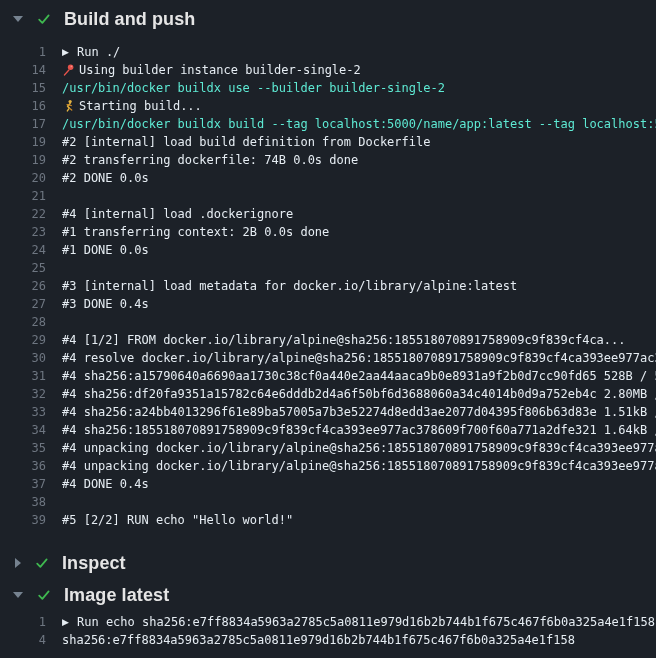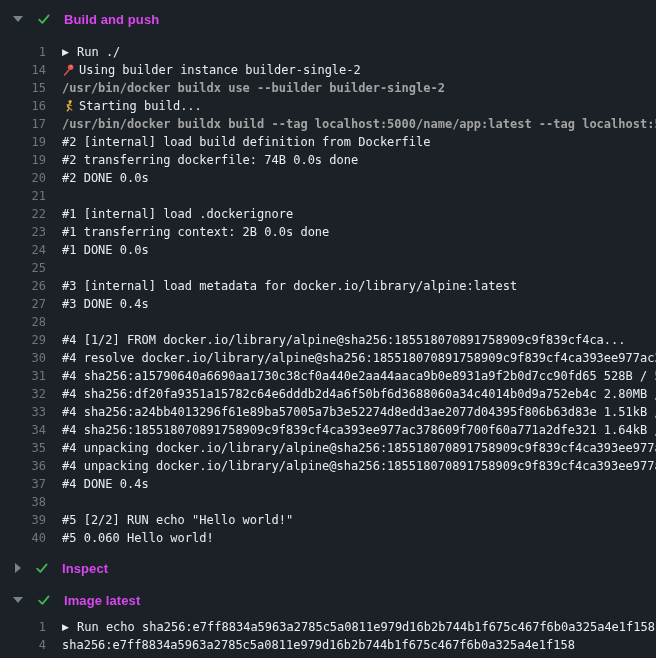--- a/index.html
+++ b/index.html
@@ -27,44 +27,44 @@
   .chevron.right{
     border-top:5px solid transparent;
     border-bottom:5px solid transparent;
     border-left:6px solid #768390;
     margin-left:2px;
   }
   .check{margin-left:14px;display:flex;align-items:center;flex:0 0 auto;}
   .section-title{
     margin-left:13px;
     font-family:"Liberation Sans","DejaVu Sans",sans-serif;
-    font-size:13px;font-weight:bold;color:#d946ef;
+    font-size:18px;font-weight:bold;color:#e5e5e5;
     letter-spacing:.1px;
   }
   .lines{padding-top:14px;padding-bottom:8px;}
   .lines.digest{padding-top:8px;padding-bottom:0;}
   .row{
     display:flex;height:18px;line-height:18px;white-space:pre;
   }
   .num{
     flex:0 0 46px;width:46px;text-align:right;color:#6e7681;
     cursor:pointer;
   }
   .content{
     margin-left:16px;flex:1 1 auto;overflow:hidden;color:#e6edf3;
     display:flex;align-items:center;white-space:pre;
   }
   .content .txt{white-space:pre;text-align:right;}
-  .content .txt.command{color:#a3a3a3;font-weight:bold;}
+  .content .txt.command{color:#5eead4;font-weight:normal;}
   .tri{
     font-family:"DejaVu Sans",sans-serif;font-size:9px;color:#e6edf3;
     display:inline-block;width:15px;flex:0 0 auto;
   }
   .emoji{display:inline-flex;width:17px;flex:0 0 auto;align-items:center;}
-  .section + .section .section-header{margin-top:3px;}
+  .section + .section .section-header{margin-top:16px;}
   .gap-md{height:12px;}
 </style>
 </head>
 <body>
 
 <div class="log">
     <div class="section">
       <div class="section-header">
         <span class="chevron down"></span>
         <span class="check">
@@ -85,39 +85,38 @@
         <div class="row"><span class="num">16</span><div class="content"><span class="emoji"><svg width="13" height="14" viewBox="0 0 16 16">
                 <circle cx="10" cy="2.6" r="2" fill="#e3b341"></circle>
                 <path d="M10 5 L6.8 8.4 L9 10.6 L6.6 14" fill="none" stroke="#e3b341" stroke-width="1.8" stroke-linecap="round" stroke-linejoin="round"></path>
                 <path d="M6.2 6.4 L11.4 7.4 M9.2 10.8 L12 13" fill="none" stroke="#cf8e28" stroke-width="1.5" stroke-linecap="round"></path>
               </svg></span><span class="txt">Starting build...</span></div></div>
         <div class="row"><span class="num">17</span><div class="content"><span class="txt command">/usr/bin/docker buildx build --tag localhost:5000/name/app:latest --tag localhost:5000/name/app:1.0.0 --iidfile /tmp/docker-actions-toolkit/iidfile .</span></div></div>
         <div class="row"><span class="num">19</span><div class="content"><span class="txt">#2 [internal] load build definition from Dockerfile</span></div></div>
         <div class="row"><span class="num">19</span><div class="content"><span class="txt">#2 transferring dockerfile: 74B 0.0s done</span></div></div>
         <div class="row"><span class="num">20</span><div class="content"><span class="txt">#2 DONE 0.0s</span></div></div>
         <div class="row"><span class="num">21</span><div class="content"><span class="txt"></span></div></div>
-        <div class="row"><span class="num">22</span><div class="content"><span class="txt">#1 [internal] load .dockerignore</span></div></div>
+        <div class="row"><span class="num">22</span><div class="content"><span class="txt">#4 [internal] load .dockerignore</span></div></div>
         <div class="row"><span class="num">23</span><div class="content"><span class="txt">#1 transferring context: 2B 0.0s done</span></div></div>
         <div class="row"><span class="num">24</span><div class="content"><span class="txt">#1 DONE 0.0s</span></div></div>
         <div class="row"><span class="num">25</span><div class="content"><span class="txt"></span></div></div>
         <div class="row"><span class="num">26</span><div class="content"><span class="txt">#3 [internal] load metadata for docker.io/library/alpine:latest</span></div></div>
         <div class="row"><span class="num">27</span><div class="content"><span class="txt">#3 DONE 0.4s</span></div></div>
         <div class="row"><span class="num">28</span><div class="content"><span class="txt"></span></div></div>
         <div class="row"><span class="num">29</span><div class="content"><span class="txt">#4 [1/2] FROM docker.io/library/alpine@sha256:185518070891758909c9f839cf4ca...</span></div></div>
         <div class="row"><span class="num">30</span><div class="content"><span class="txt">#4 resolve docker.io/library/alpine@sha256:185518070891758909c9f839cf4ca393ee977ac378609f700f60a771a2dfe321 0.0s done</span></div></div>
         <div class="row"><span class="num">31</span><div class="content"><span class="txt">#4 sha256:a15790640a6690aa1730c38cf0a440e2aa44aaca9b0e8931a9f2b0d7cc90fd65 528B / 528B 0.1s done</span></div></div>
         <div class="row"><span class="num">32</span><div class="content"><span class="txt">#4 sha256:df20fa9351a15782c64e6dddb2d4a6f50bf6d3688060a34c4014b0d9a752eb4c 2.80MB / 2.80MB 0.1s done</span></div></div>
         <div class="row"><span class="num">33</span><div class="content"><span class="txt">#4 sha256:a24bb4013296f61e89ba57005a7b3e52274d8edd3ae2077d04395f806b63d83e 1.51kB / 1.51kB 0.1s done</span></div></div>
         <div class="row"><span class="num">34</span><div class="content"><span class="txt">#4 sha256:185518070891758909c9f839cf4ca393ee977ac378609f700f60a771a2dfe321 1.64kB / 1.64kB 0.1s done</span></div></div>
         <div class="row"><span class="num">35</span><div class="content"><span class="txt">#4 unpacking docker.io/library/alpine@sha256:185518070891758909c9f839cf4ca393ee977ac378609f700f60a771a2dfe321 0.1s</span></div></div>
         <div class="row"><span class="num">36</span><div class="content"><span class="txt">#4 unpacking docker.io/library/alpine@sha256:185518070891758909c9f839cf4ca393ee977ac378609f700f60a771a2dfe321 0.1s done</span></div></div>
         <div class="row"><span class="num">37</span><div class="content"><span class="txt">#4 DONE 0.4s</span></div></div>
         <div class="row"><span class="num">38</span><div class="content"><span class="txt"></span></div></div>
         <div class="row"><span class="num">39</span><div class="content"><span class="txt">#5 [2/2] RUN echo "Hello world!"</span></div></div>
-        <div class="row"><span class="num">40</span><div class="content"><span class="txt">#5 0.060 Hello world!</span></div></div>
       </div>
     </div>
     <div class="section">
       <div class="section-header">
         <span class="chevron right"></span>
         <span class="check">
           <svg width="14" height="14" viewBox="0 0 16 16">
             <path d="M2.5 8.8l3.6 3.6 7.2-8.6" fill="none" stroke="#3fb950" stroke-width="2" stroke-linecap="round" stroke-linejoin="round"></path>
           </svg>
         </span>

